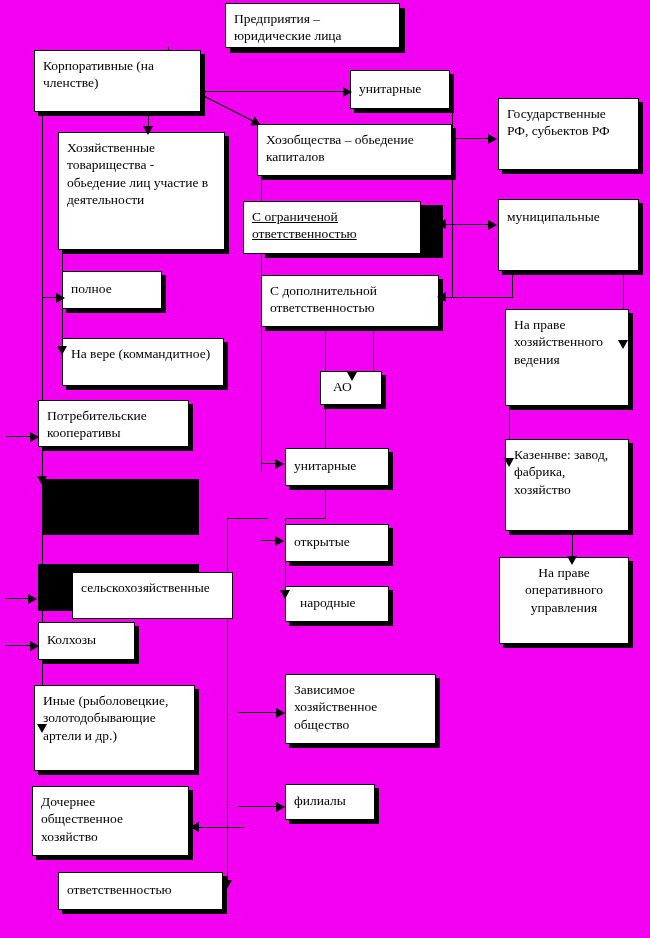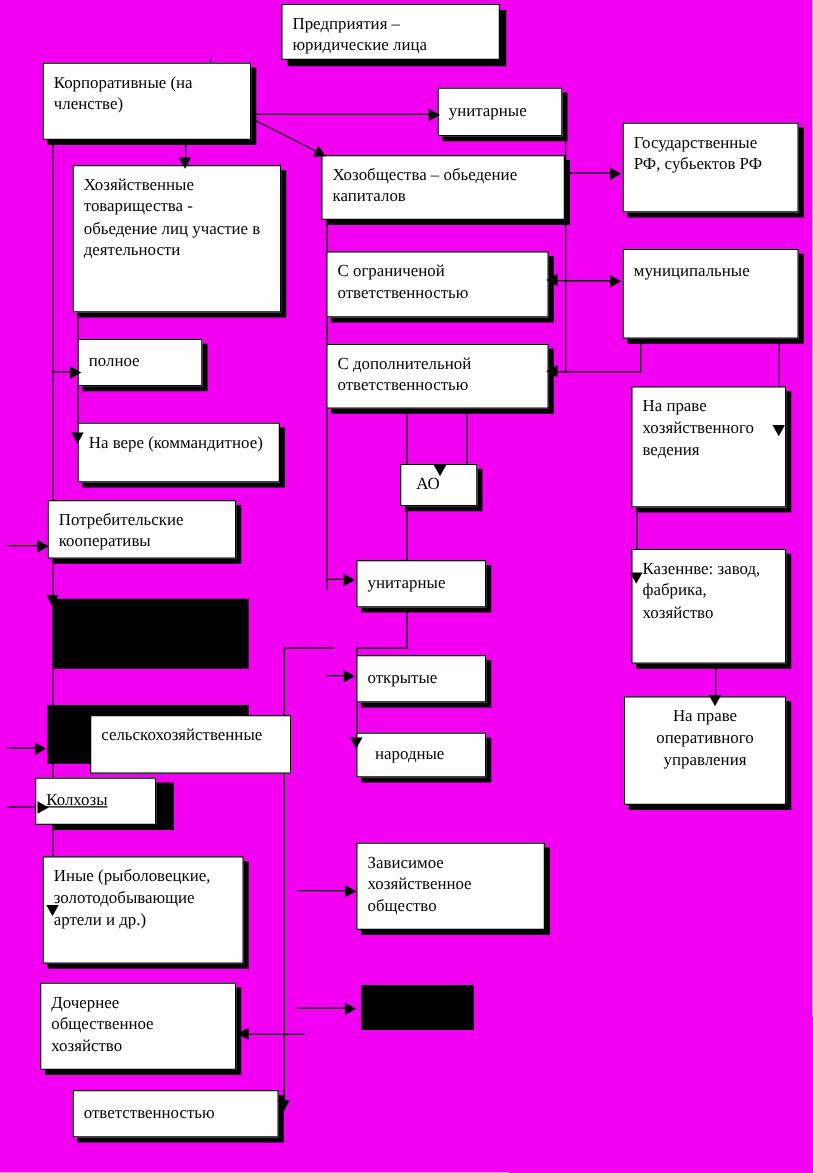--- a/index.html
+++ b/index.html
@@ -194,21 +194,21 @@
   <div class="box" style="left:34px; top:50px; width:167px; height:62px;">Корпоративные (на членстве)</div>
 
   <div class="box" style="left:350px; top:70px; width:100px; height:39px; padding-top:9px;">унитарные</div>
 
   <div class="box" style="left:498px; top:98px; width:141px; height:72px;">Государственные РФ, субьектов РФ</div>
 
   <div class="box" style="left:257px; top:124px; width:195px; height:52px;">Хозобщества – обьедение капиталов</div>
 
   <div class="box" style="left:58px; top:132px; width:167px; height:118px;">Хозяйственные товарищества - обьедение лиц участие в деятельности</div>
 
-  <div class="box" style="left:261px; top:201px; width:178px; height:53px;">С ограниченой ответственностью</div>
+  <div class="box" style="left:243px; top:201px; width:178px; height:53px;text-decoration:underline;">С ограниченой ответственностью</div>
 
   <div class="box" style="left:498px; top:199px; width:141px; height:72px; padding-top:8px;">муниципальные</div>
 
   <div class="box" style="left:62px; top:271px; width:100px; height:38px; padding-top:8px;">полное</div>
 
   <div class="box" style="left:261px; top:275px; width:178px; height:52px;">С дополнительной ответственностью</div>
 
   <div class="box" style="left:505px; top:309px; width:124px; height:97px;">На праве хозяйственного ведения</div>
 
   <div class="box" style="left:62px; top:338px; width:162px; height:48px;">На вере (коммандитное)</div>
@@ -223,24 +223,25 @@
 
 
   <div class="box" style="left:285px; top:524px; width:104px; height:38px; padding-top:8px;">открытые</div>
 
   <div class="box" style="left:34px; top:572px; width:161px; height:47px;margin-left:38px;">сельскохозяйственные</div>
 
   <div class="box" style="left:499px; top:557px; width:130px; height:87px;text-align:center;">На праве оперативного управления</div>
 
   <div class="box" style="left:285px; top:586px; width:104px; height:36px; padding-top:7px; padding-left:14px;">народные</div>
 
-  <div class="box" style="left:28px; top:622px; width:97px; height:38px; padding-top:8px;text-decoration:underline;">Колхозы</div>
+  <div class="box" style="left:38px; top:622px; width:97px; height:38px; padding-top:8px;">Колхозы</div>
 
   <div class="box" style="left:285px; top:674px; width:151px; height:70px;">Зависимое хозяйственное общество</div>
 
   <div class="box" style="left:34px; top:685px; width:161px; height:86px;">Иные (рыболовецкие, золотодобывающие артели и др.)</div>
 
+  <div class="box" style="left:285px; top:784px; width:90px; height:36px; padding-top:7px;">филиалы</div>
 
   <div class="box" style="left:32px; top:786px; width:157px; height:70px;">Дочернее общественное хозяйство</div>
 
   <div class="box" style="left:58px; top:872px; width:165px; height:38px; padding-top:8px;">ответственностью</div>
 
 </div>
 
 </body></html>

